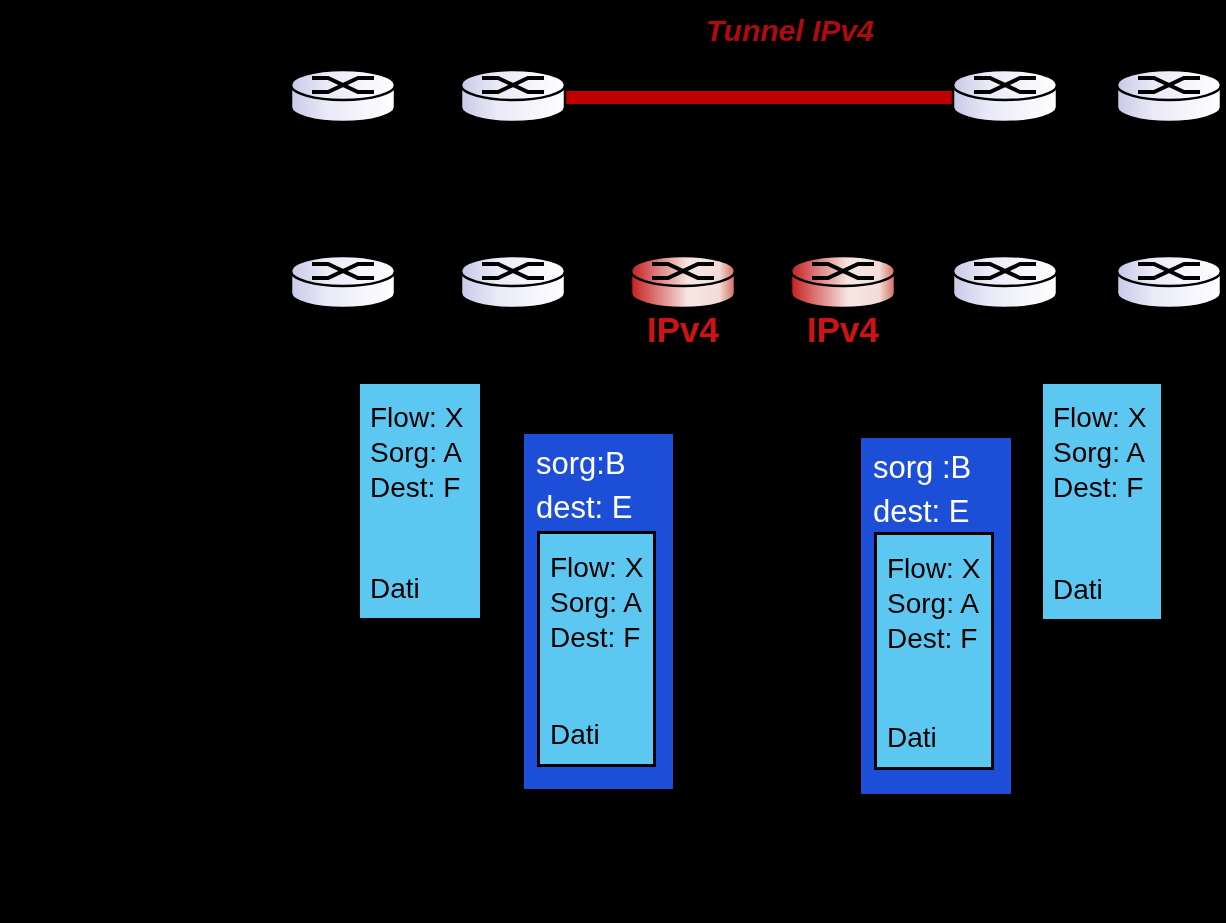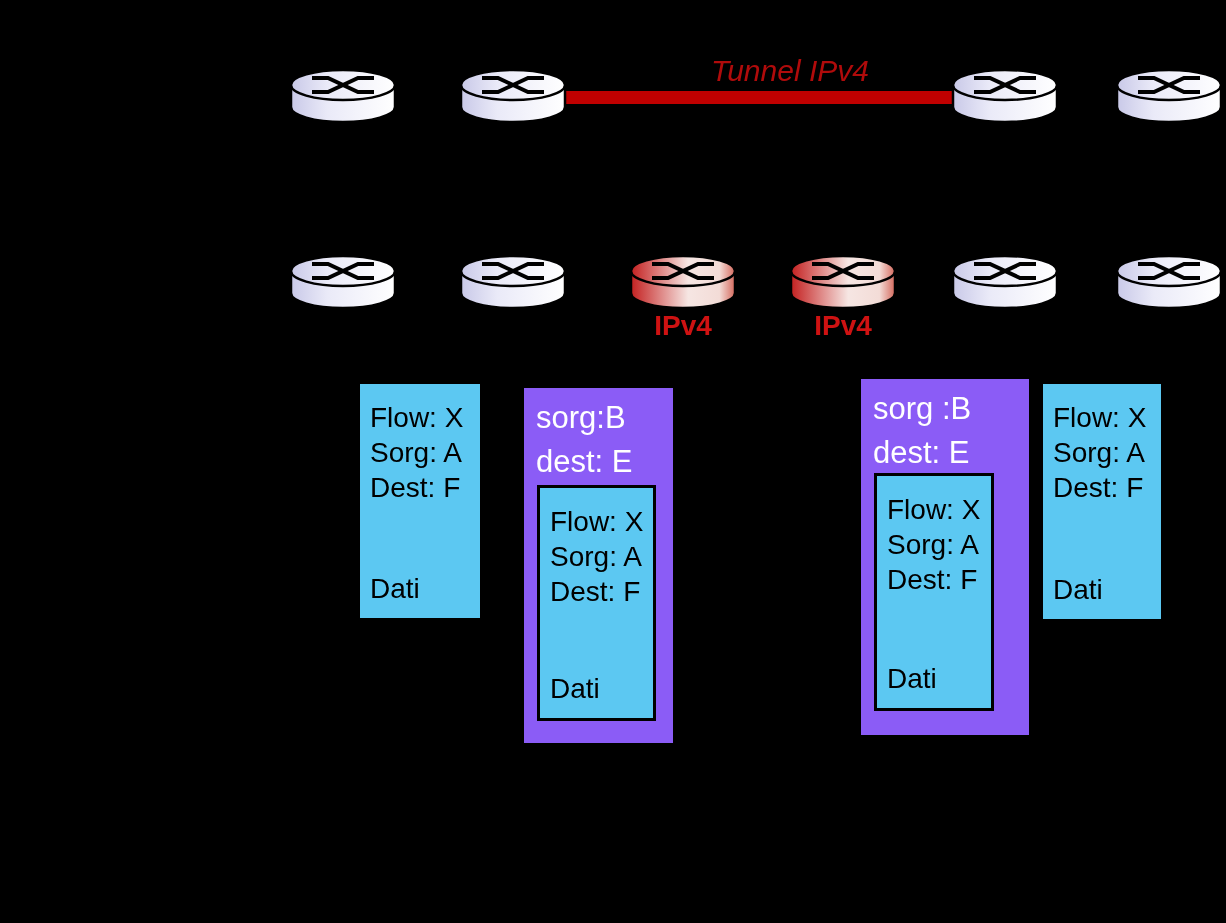--- a/index.html
+++ b/index.html
@@ -8,52 +8,52 @@
     width:1226px;height:923px;
     background:#000;
     overflow:hidden;
     font-family:"Liberation Sans", sans-serif;
   }
   
   .title{
     position:absolute;left:540px;top:12px;width:500px;
     text-align:center;
     color:#b00b0b;
-    font-size:30px;font-weight:normal;font-style:italic;
+    font-size:30px;font-weight:bold;font-style:italic;
     line-height:37px;
-    margin-top:40px;
   }
   
   .tunnel-bar{
     position:absolute;left:566px;top:91px;width:388px;height:13px;
     background:#c00000;
   }
   
   .router{position:absolute;width:114px;height:60px;}
   
   .ipv4-label{
     position:absolute;width:114px;top:310px;
     text-align:center;color:#cf1212;
-    font-size:28px;font-weight:bold;
+    font-size:35px;font-weight:bold;
   }
   
   .pkt-blue{
     position:absolute;
     background:#5cc8f2;
     color:#000;
     display:flex;flex-direction:column;
     box-sizing:border-box;
     padding:16px 4px 12px 10px;
     font-size:28px;line-height:35px;
   }
   .pkt-blue .payload{margin-top:auto;}
   .pkt-red{
     position:absolute;
-    background:#8b5cf6;
+    background:#1d4ed8;
     box-sizing:border-box;
+    margin-top:46px;
   }
   .pkt-red .outer-hdr{
     color:#fff;
     font-size:31px;line-height:44px;
     padding:8px 0 0 12px;
   }
   .pkt-red .inner-blue{
     position:absolute;
     background:#5cc8f2;
     border:3px solid #000;
@@ -152,21 +152,21 @@
       <div>dest: E</div>
     </div>
     <div class="inner-blue" style="left:13px;top:97px;width:119px;height:236px">
       <div>Flow: X</div>
       <div>Sorg: A</div>
       <div>Dest: F</div>
       <div class="payload">Dati</div>
     </div>
   </div>
 
-  <div class="pkt-red" style="left:861px;top:379px;width:168px;height:356px">
+  <div class="pkt-red" style="left:861px;top:392px;width:150px;height:356px">
     <div class="outer-hdr">
       <div>sorg :B</div>
       <div>dest: E</div>
     </div>
     <div class="inner-blue" style="left:13px;top:94px;width:120px;height:238px">
       <div>Flow: X</div>
       <div>Sorg: A</div>
       <div>Dest: F</div>
       <div class="payload">Dati</div>
     </div>

